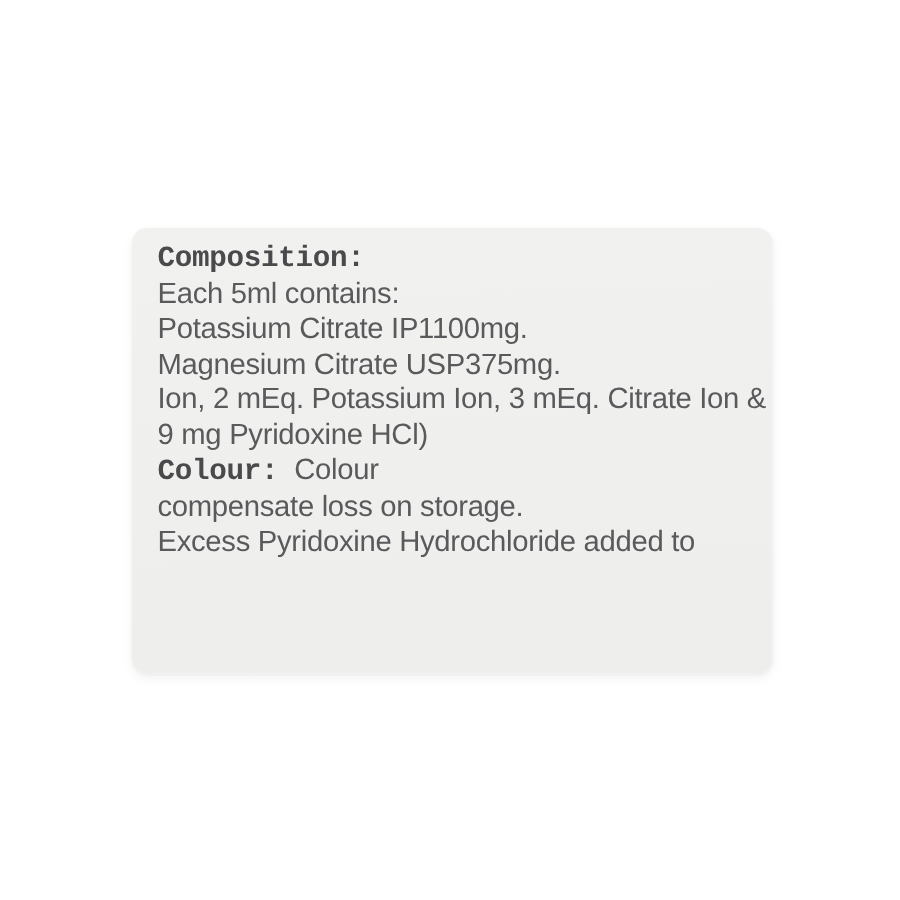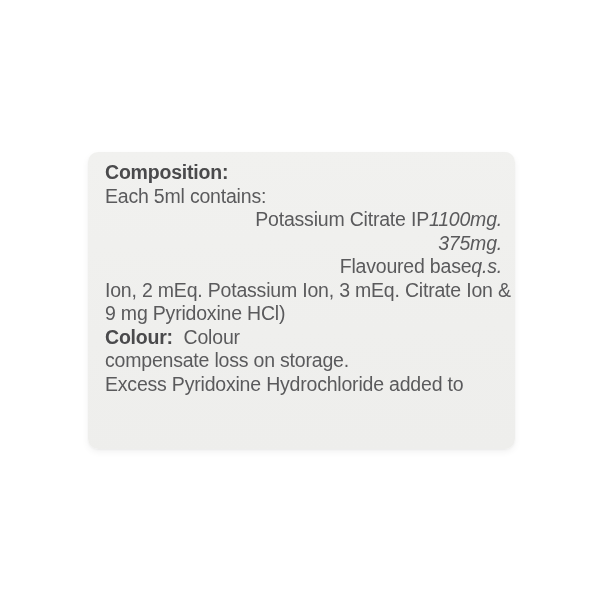--- a/index.html
+++ b/index.html
@@ -24,53 +24,51 @@
   }
   .line {
     font-size: 19.5px;
     line-height: 23.5px;
     letter-spacing: -0.2px;
     color: #5a5a5c;
     white-space: nowrap;
   }
   .row {
     display: flex;
-    justify-content: flex-end;
+    justify-content: flex-start;
   }
   .bold {
     font-weight: bold;
     color: #4a4a4c;
+    font-family: Liberation Mono, monospace;
   }
   .colour-value { margin-left: 0.28em; }
-  .amount { text-align: right; font-style: italic; }
+  .amount { text-align: right; }
 </style>
 </head>
 <body>
 
 <div class="canvas">
   <div class="label-card">
 
     <div class="line bold">Composition:</div>
 
     <div class="line">Each 5ml contains:</div>
 
     <div class="line row">
       <span>Potassium Citrate IP</span>
       <span class="amount">1100mg.</span>
     </div>
 
     <div class="line row">
+      <span>Magnesium Citrate USP</span>
       <span class="amount">375mg.</span>
     </div>
 
 
-    <div class="line row">
-      <span>Flavoured base</span>
-      <span class="amount">q.s.</span>
-    </div>
 
     <div class="line">Ion, 2 mEq. Potassium Ion, 3 mEq. Citrate Ion &amp;</div>
     <div class="line">9 mg Pyridoxine HCl)</div>
 
     <div class="line">
       <span class="bold">Colour:</span>
       <span class="colour-value">Colour</span>
     </div>
 
     <div class="line">compensate loss on storage.</div>

